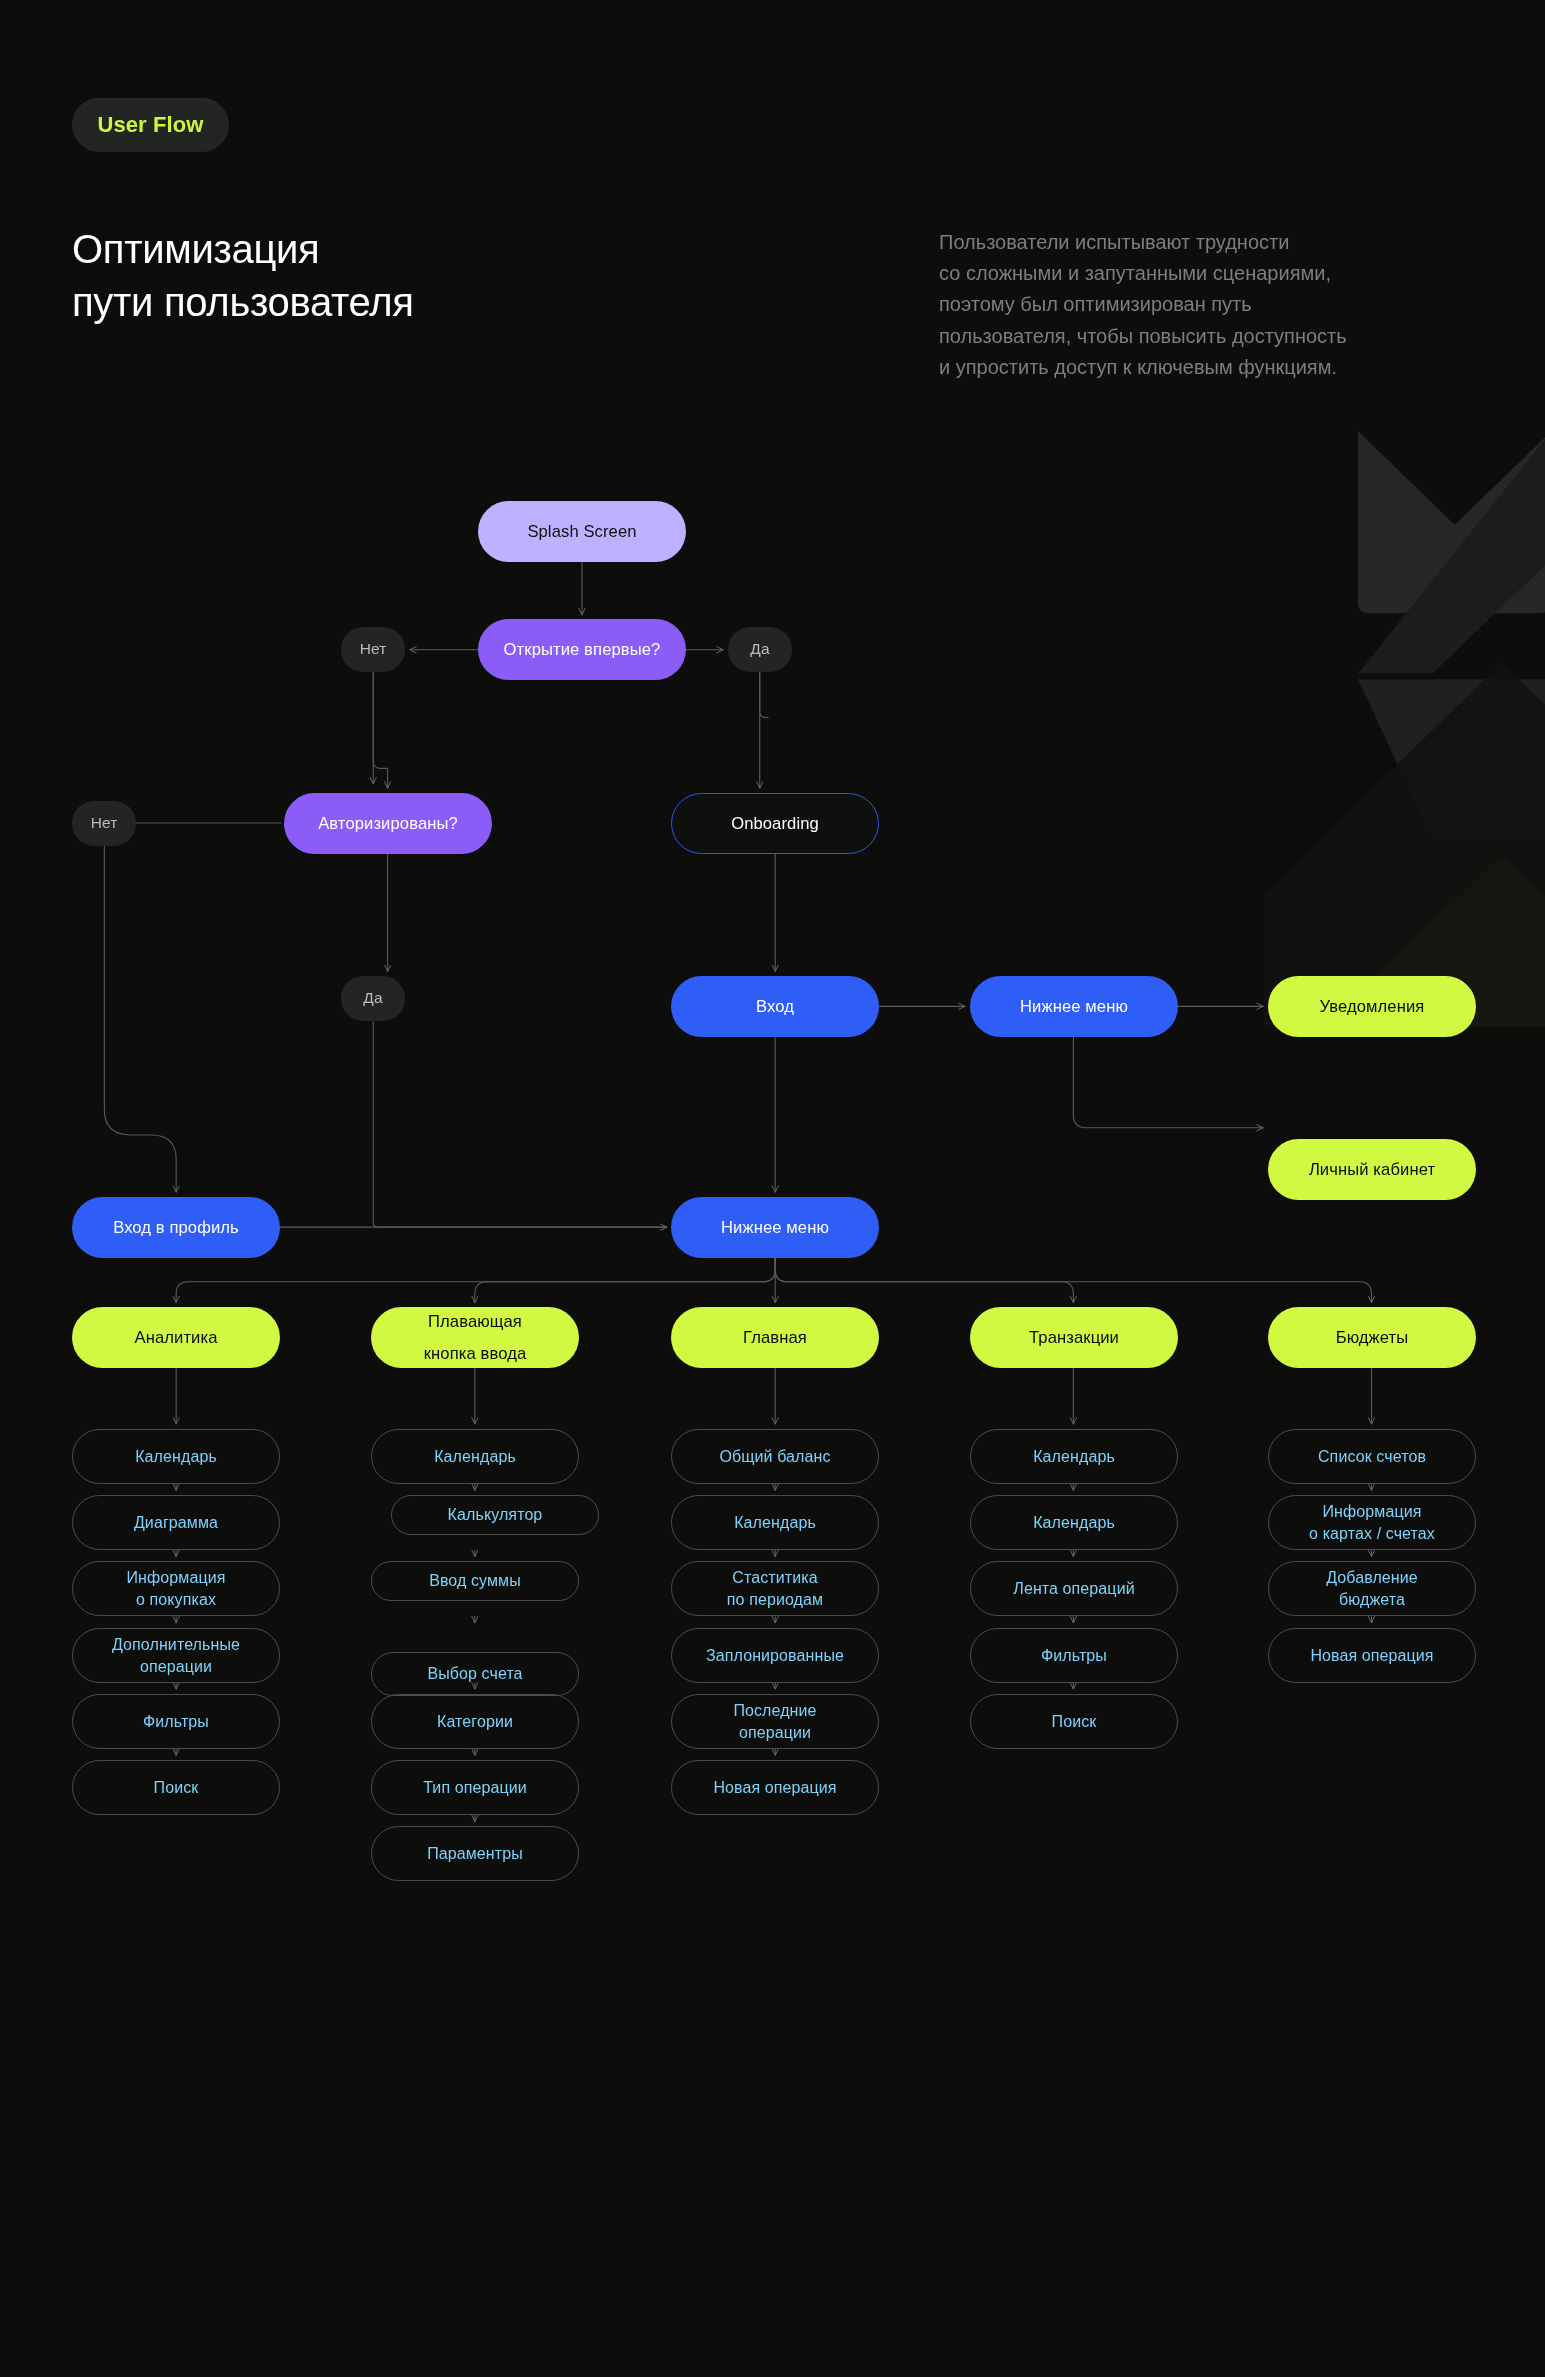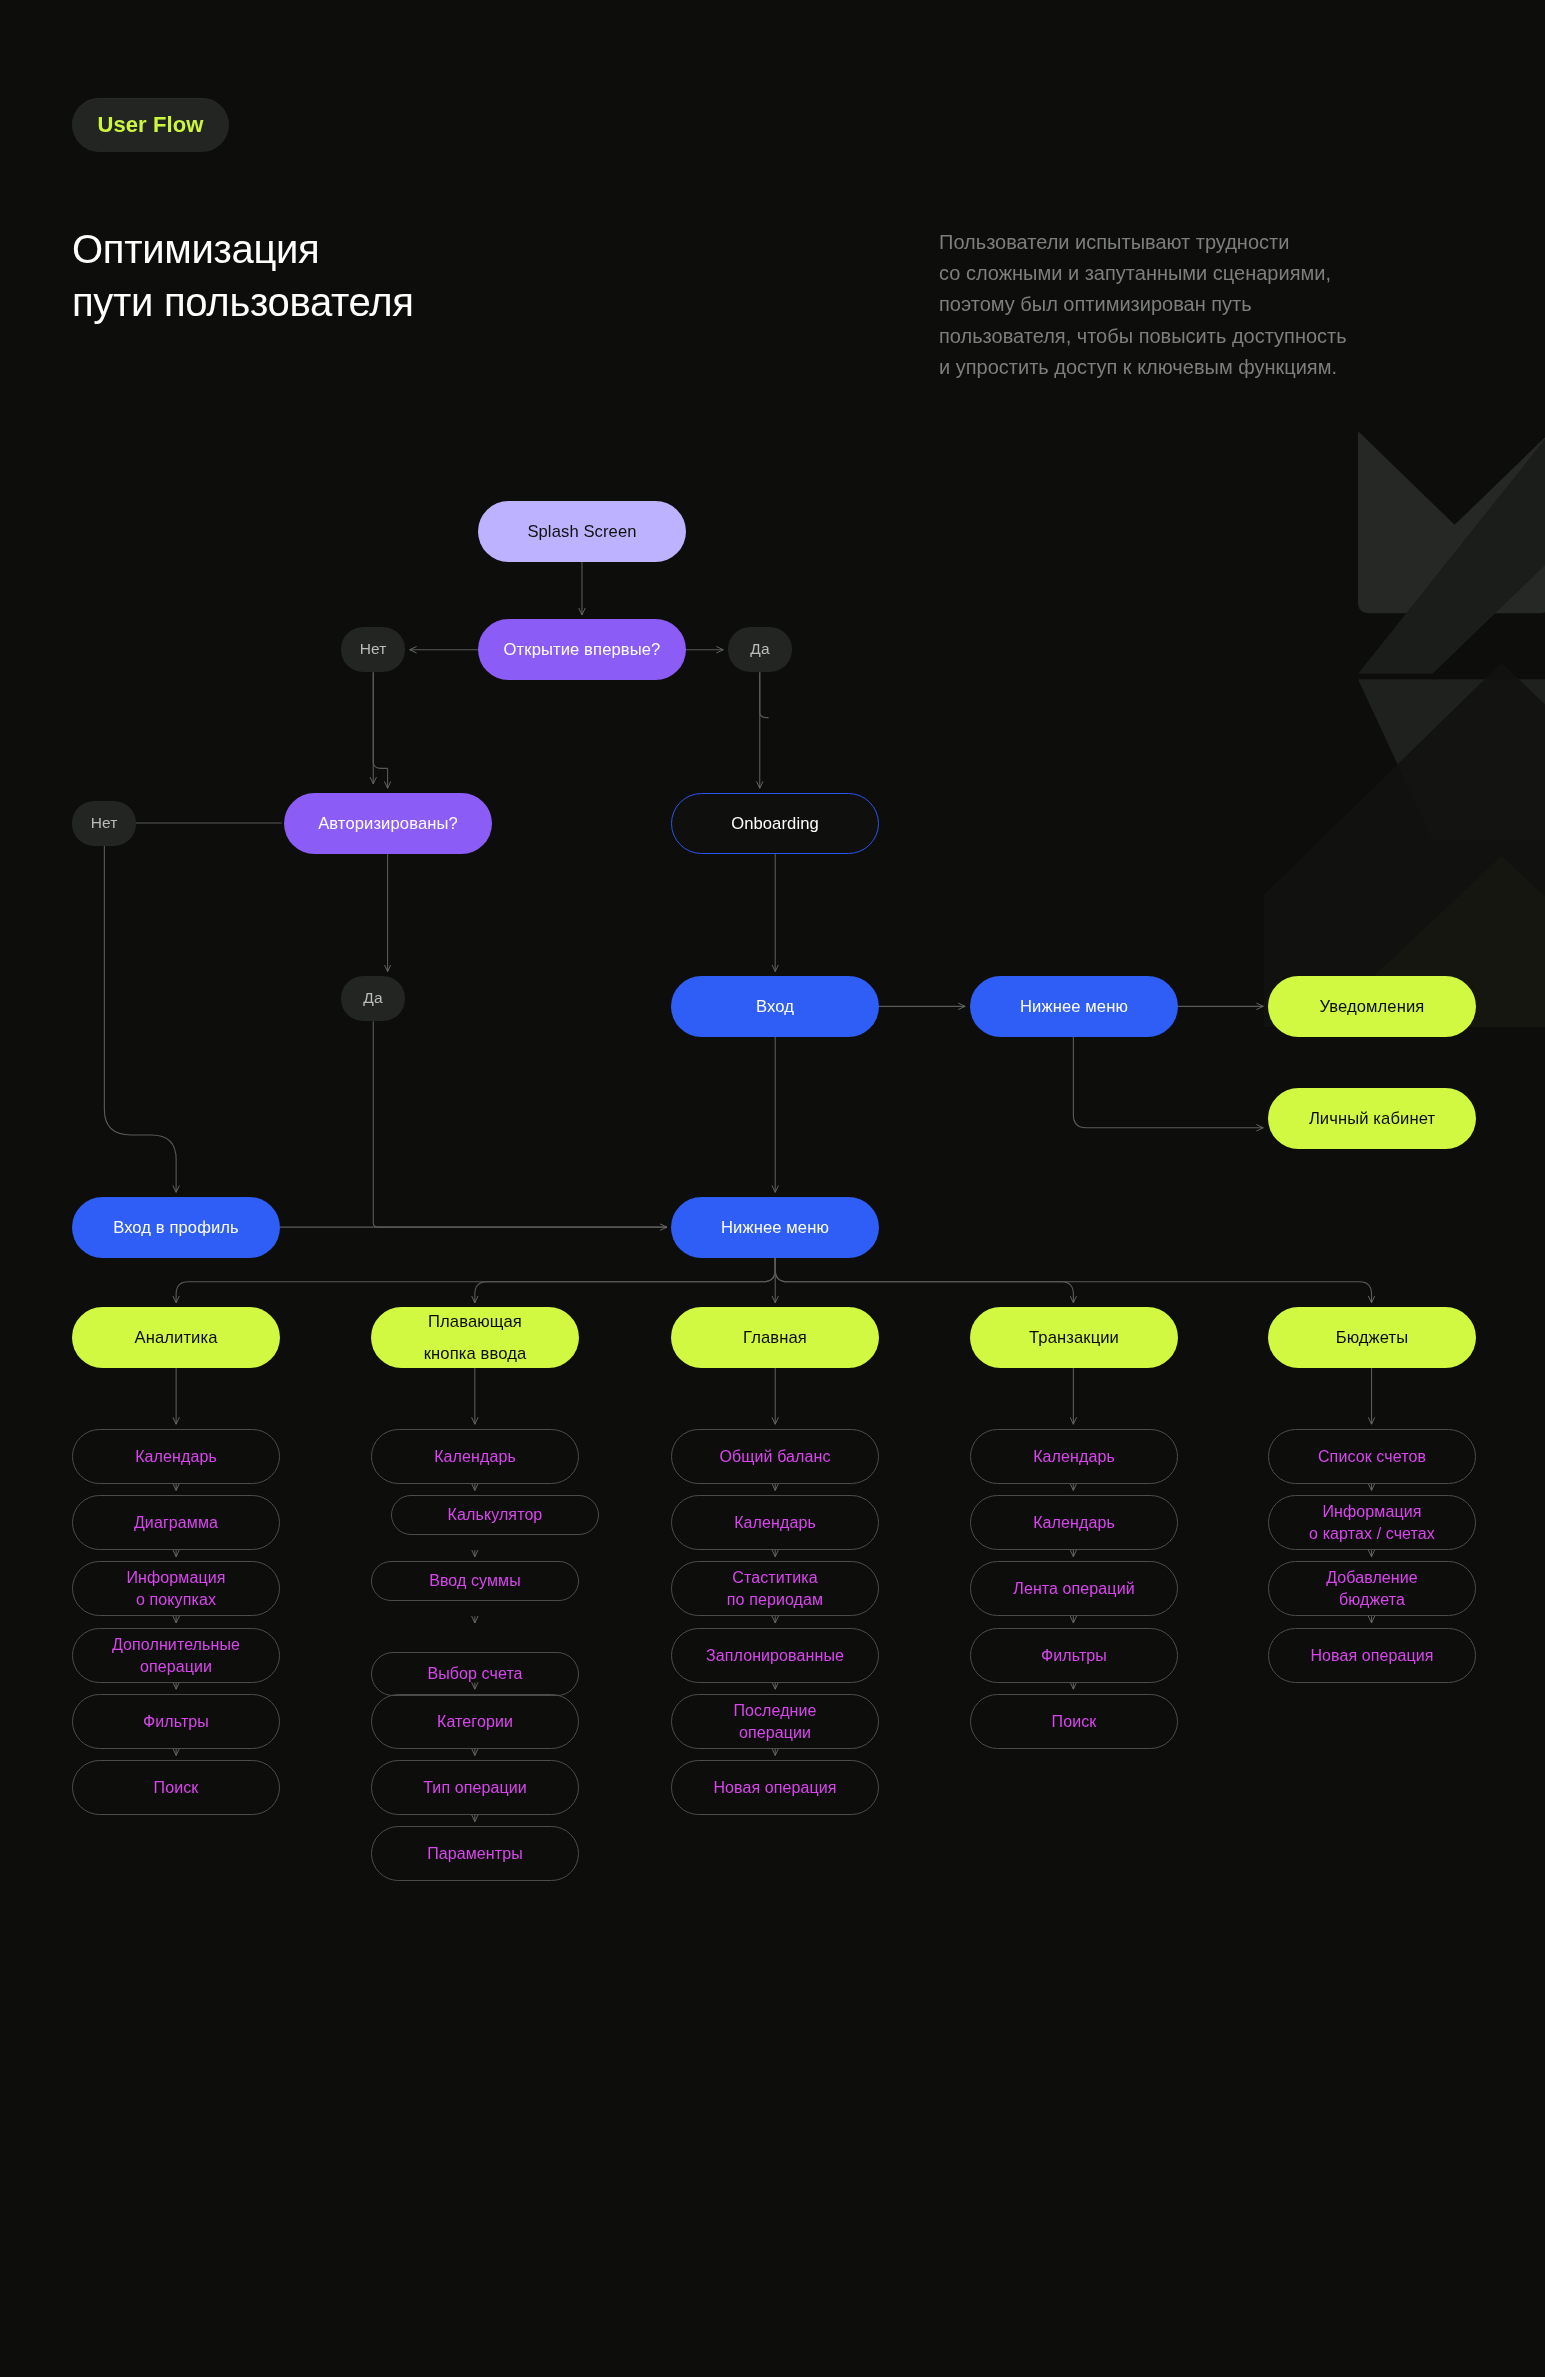--- a/index.html
+++ b/index.html
@@ -138,21 +138,21 @@
     background: #232522;
     border-radius: 22px;
   }
   .node.pill .node-label { color: #b9bcb8; font-size: 15.5px; }
 
   .node.ghost {
     background: transparent;
     border: 0.9px solid #4b4d4a;
     border-radius: 33px;
   }
-  .node.ghost .node-label { color: #d946ef; font-size: 16px; }
+  .node.ghost .node-label { color: #7dd3fc; font-size: 16px; }
 </style>
 </head>
 <body>
 
 <svg id="bg-watermark" viewBox="0 0 760 1100" preserveAspectRatio="none">
   <defs>
     <clipPath id="wm-clip">
         <rect x="0" y="0" width="760" height="1100"></rect>
       </clipPath>
   </defs>
@@ -289,21 +289,21 @@
       </div>
       <div class="node blue" style="left: 671px; top: 976px; width: 208px; height: 61px;">
         <span class="node-label">Вход</span>
       </div>
       <div class="node blue" style="left: 970px; top: 976px; width: 208px; height: 61px;">
         <span class="node-label">Нижнее меню</span>
       </div>
       <div class="node lime" style="left: 1268px; top: 976px; width: 208px; height: 61px;">
         <span class="node-label">Уведомления</span>
       </div>
-      <div class="node lime" style="left: 1268px; top: 1088px; width: 208px; height: 61px;">
+      <div class="node lime" style="left: 1268px; top: 1139px; width: 208px; height: 61px;">
         <span class="node-label">Личный кабинет</span>
       </div>
       <div class="node blue" style="left: 72px; top: 1197px; width: 208px; height: 61px;">
         <span class="node-label">Вход в профиль</span>
       </div>
       <div class="node blue" style="left: 671px; top: 1197px; width: 208px; height: 61px;">
         <span class="node-label">Нижнее меню</span>
       </div>
     </div>
   <div id="flow-columns">

